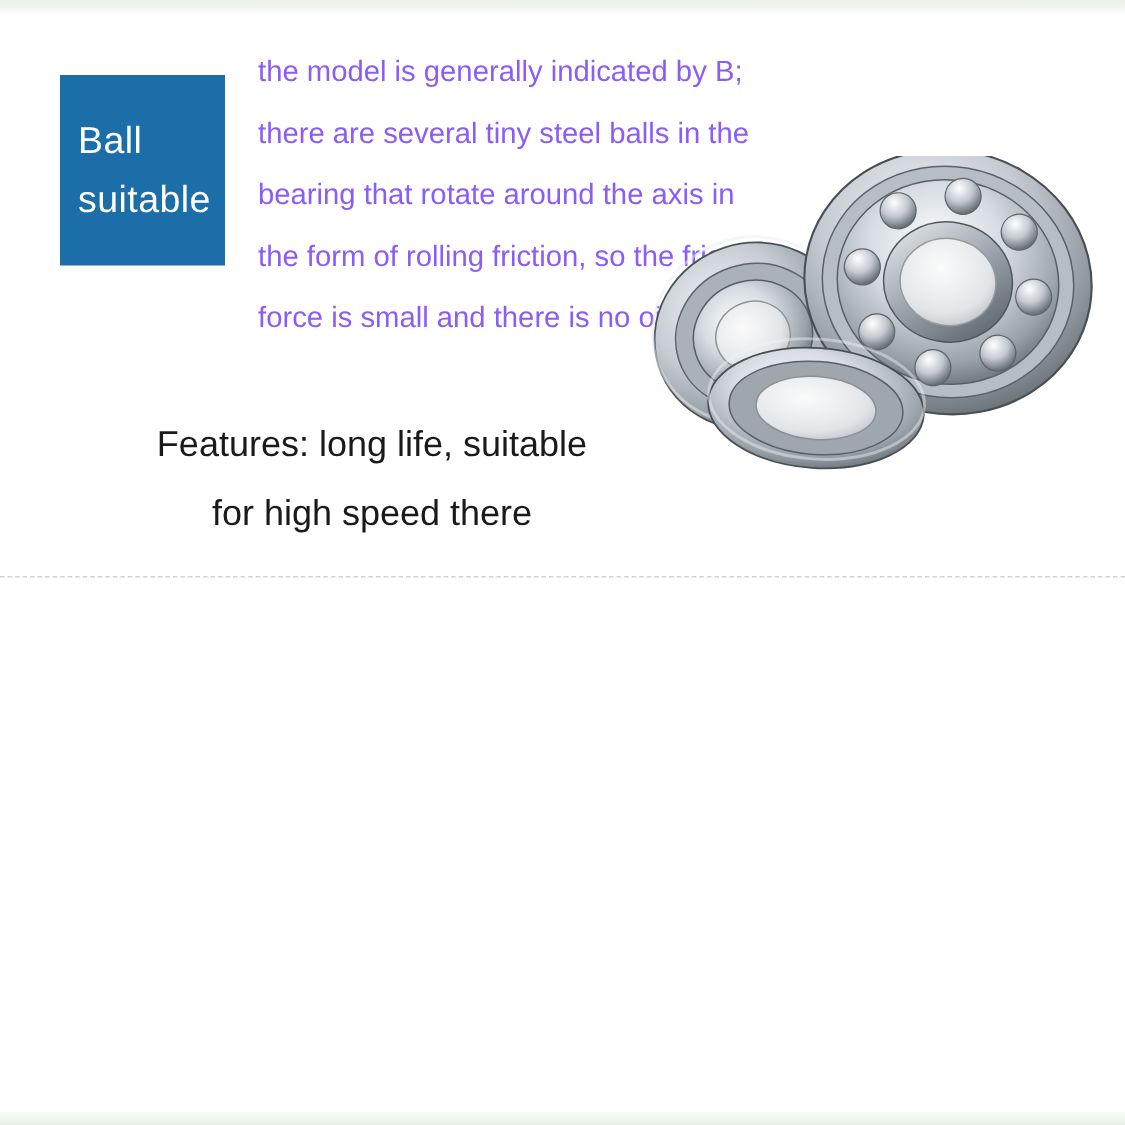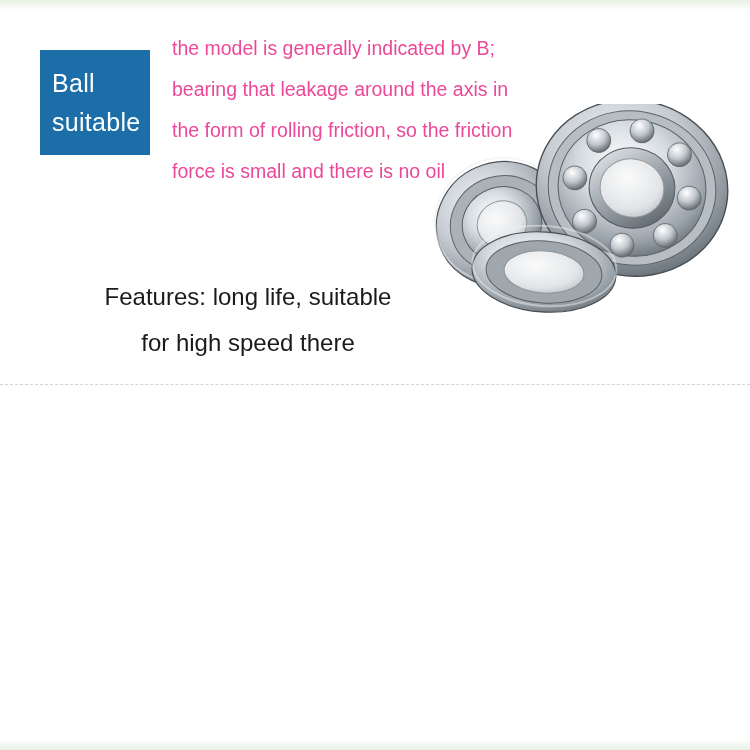--- a/index.html
+++ b/index.html
@@ -63,29 +63,29 @@
     flex-direction: column;
     justify-content: center;
     font-size: 25px;
     line-height: 1.55;
     letter-spacing: .3px;
   }
   .badge-ball {
     left: 40px;
     top: 50px;
     width: 110px;
-    height: 105px;
+    height: 127px;
     padding-left: 12px;
   }
   .badge-line { display: block; white-space: nowrap; }
 
   
   .body-text {
     position: absolute;
-    color: #ec4899;
+    color: #8b5cf6;
     font-size: 19.5px;
     line-height: 41px;
   }
   .text-ball {
     left: 172px;
     top: 28px;
     width: 400px;
   }
   .body-text .ln { display: block; white-space: nowrap; }
 
@@ -129,21 +129,22 @@
 
   <div class="section ball">
 
     <div class="badge badge-ball">
       <span class="badge-line l1">Ball</span>
       <span class="badge-line l2">suitable</span>
     </div>
 
     <div class="body-text text-ball">
       <span class="ln">the model is generally indicated by B;</span>
-      <span class="ln">bearing that leakage around the axis in</span>
+      <span class="ln">there are several tiny steel balls in the</span>
+      <span class="ln">bearing that rotate around the axis in</span>
       <span class="ln">the form of rolling friction, so the friction</span>
       <span class="ln">force is small and there is no oil</span>
     </div>
 
     <div class="features features-ball">
       <span class="ln">Features: long life, suitable</span>
       <span class="ln">for high speed there</span>
     </div>
 
     <div class="photo photo-ball">

